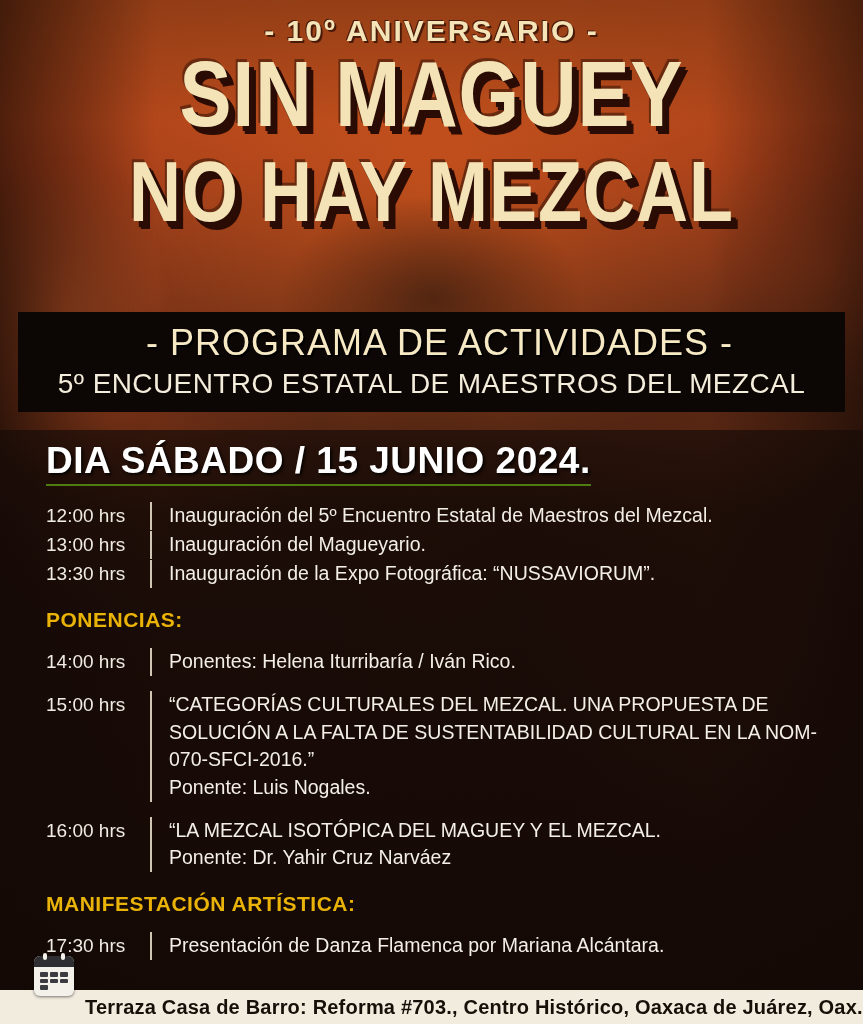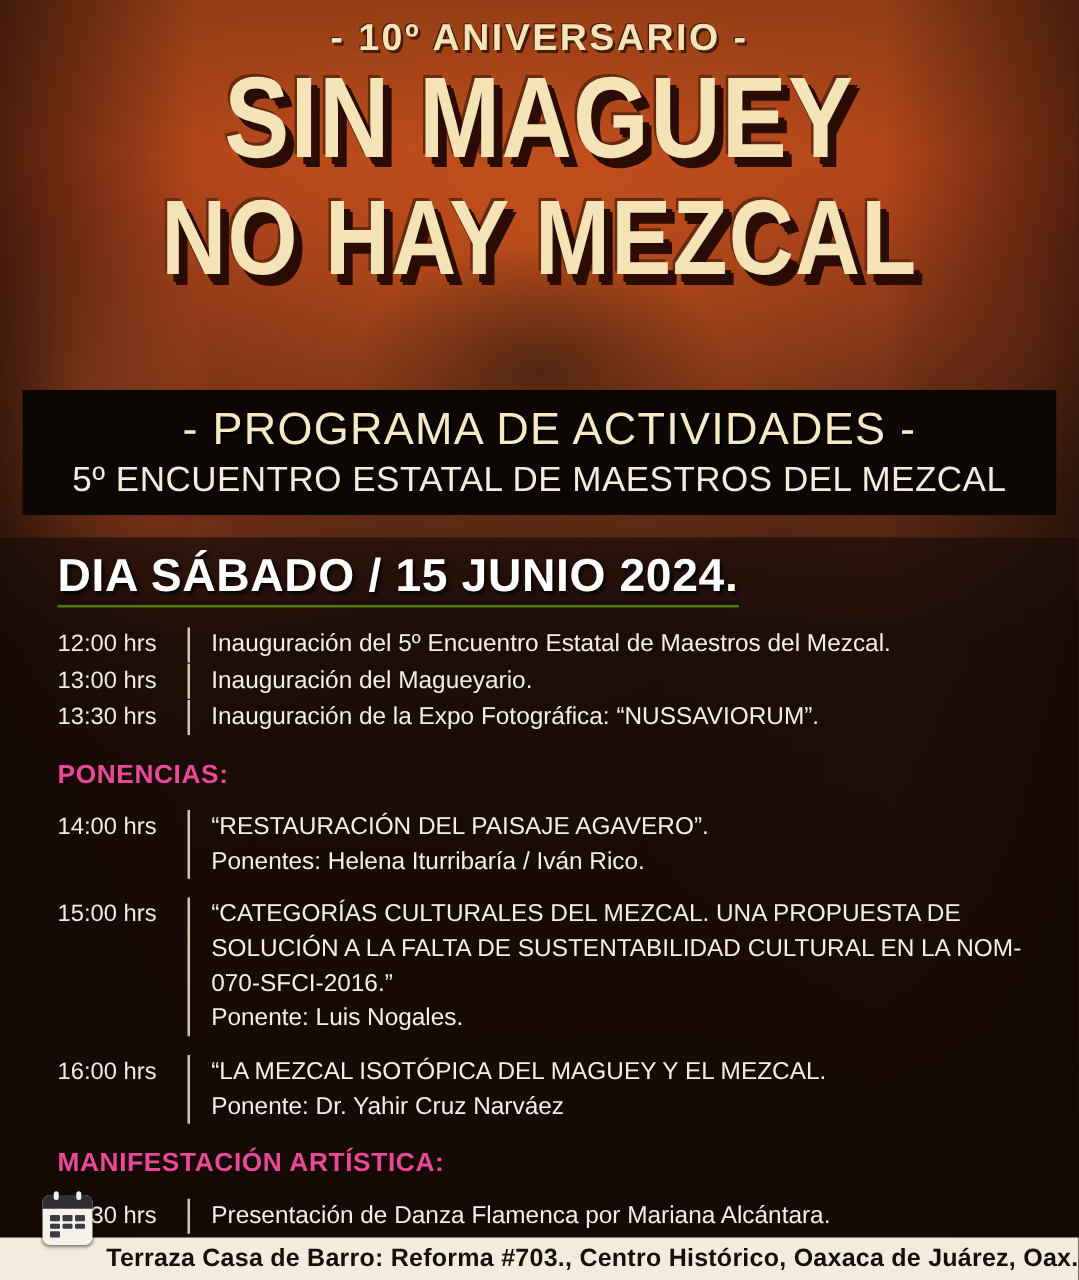--- a/index.html
+++ b/index.html
@@ -180,21 +180,21 @@
     margin-right: 17px;
     min-height: 26px;
   }
   .row .desc {
     flex: 1 1 auto;
   }
   .row .desc .sub {
     display: block;
   }
   .section-label {
-    color: #ec4899;
+    color: #eab308;
     font-weight: bold;
     font-size: 21px;
     letter-spacing: 0.5px;
     margin: 20px 0 4px;
   }
   .gap { height: 14px; }
 
   
   .footer {
     position: absolute;
@@ -304,21 +304,20 @@
       </div>
     </div>
 
     <div class="section-label">PONENCIAS:</div>
 
     <div class="rows">
       <div class="row">
         <div class="time">14:00 hrs</div>
         <div class="sep"></div>
         <div class="desc">
-          <span>“RESTAURACIÓN DEL PAISAJE AGAVERO”.</span>
           <span class="sub">Ponentes: Helena Iturribaría / Iván Rico.</span>
         </div>
       </div>
 
       <div class="gap"></div>
 
       <div class="row">
         <div class="time">15:00 hrs</div>
         <div class="sep"></div>
         <div class="desc">

